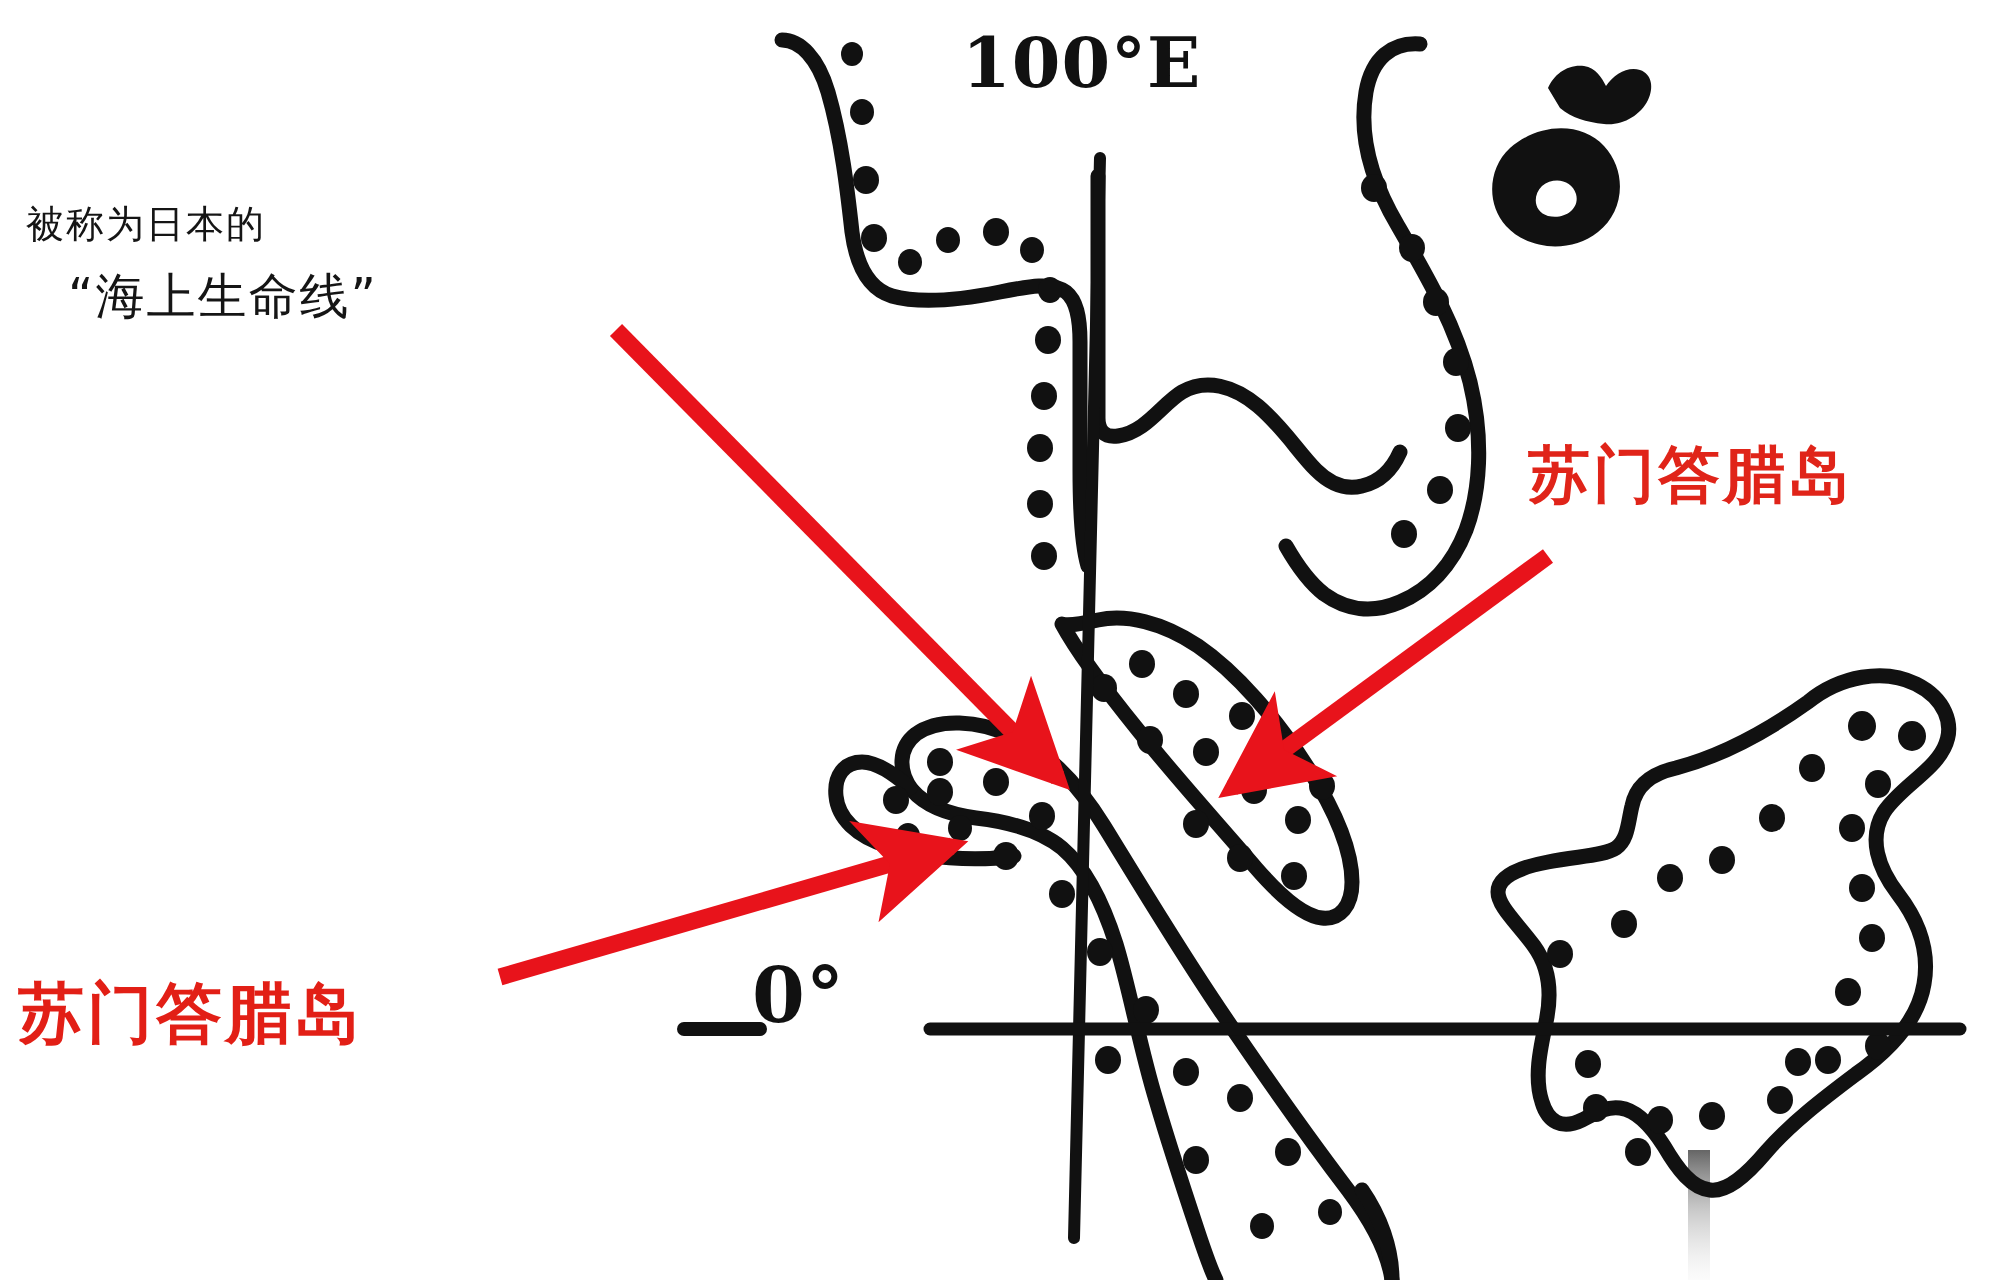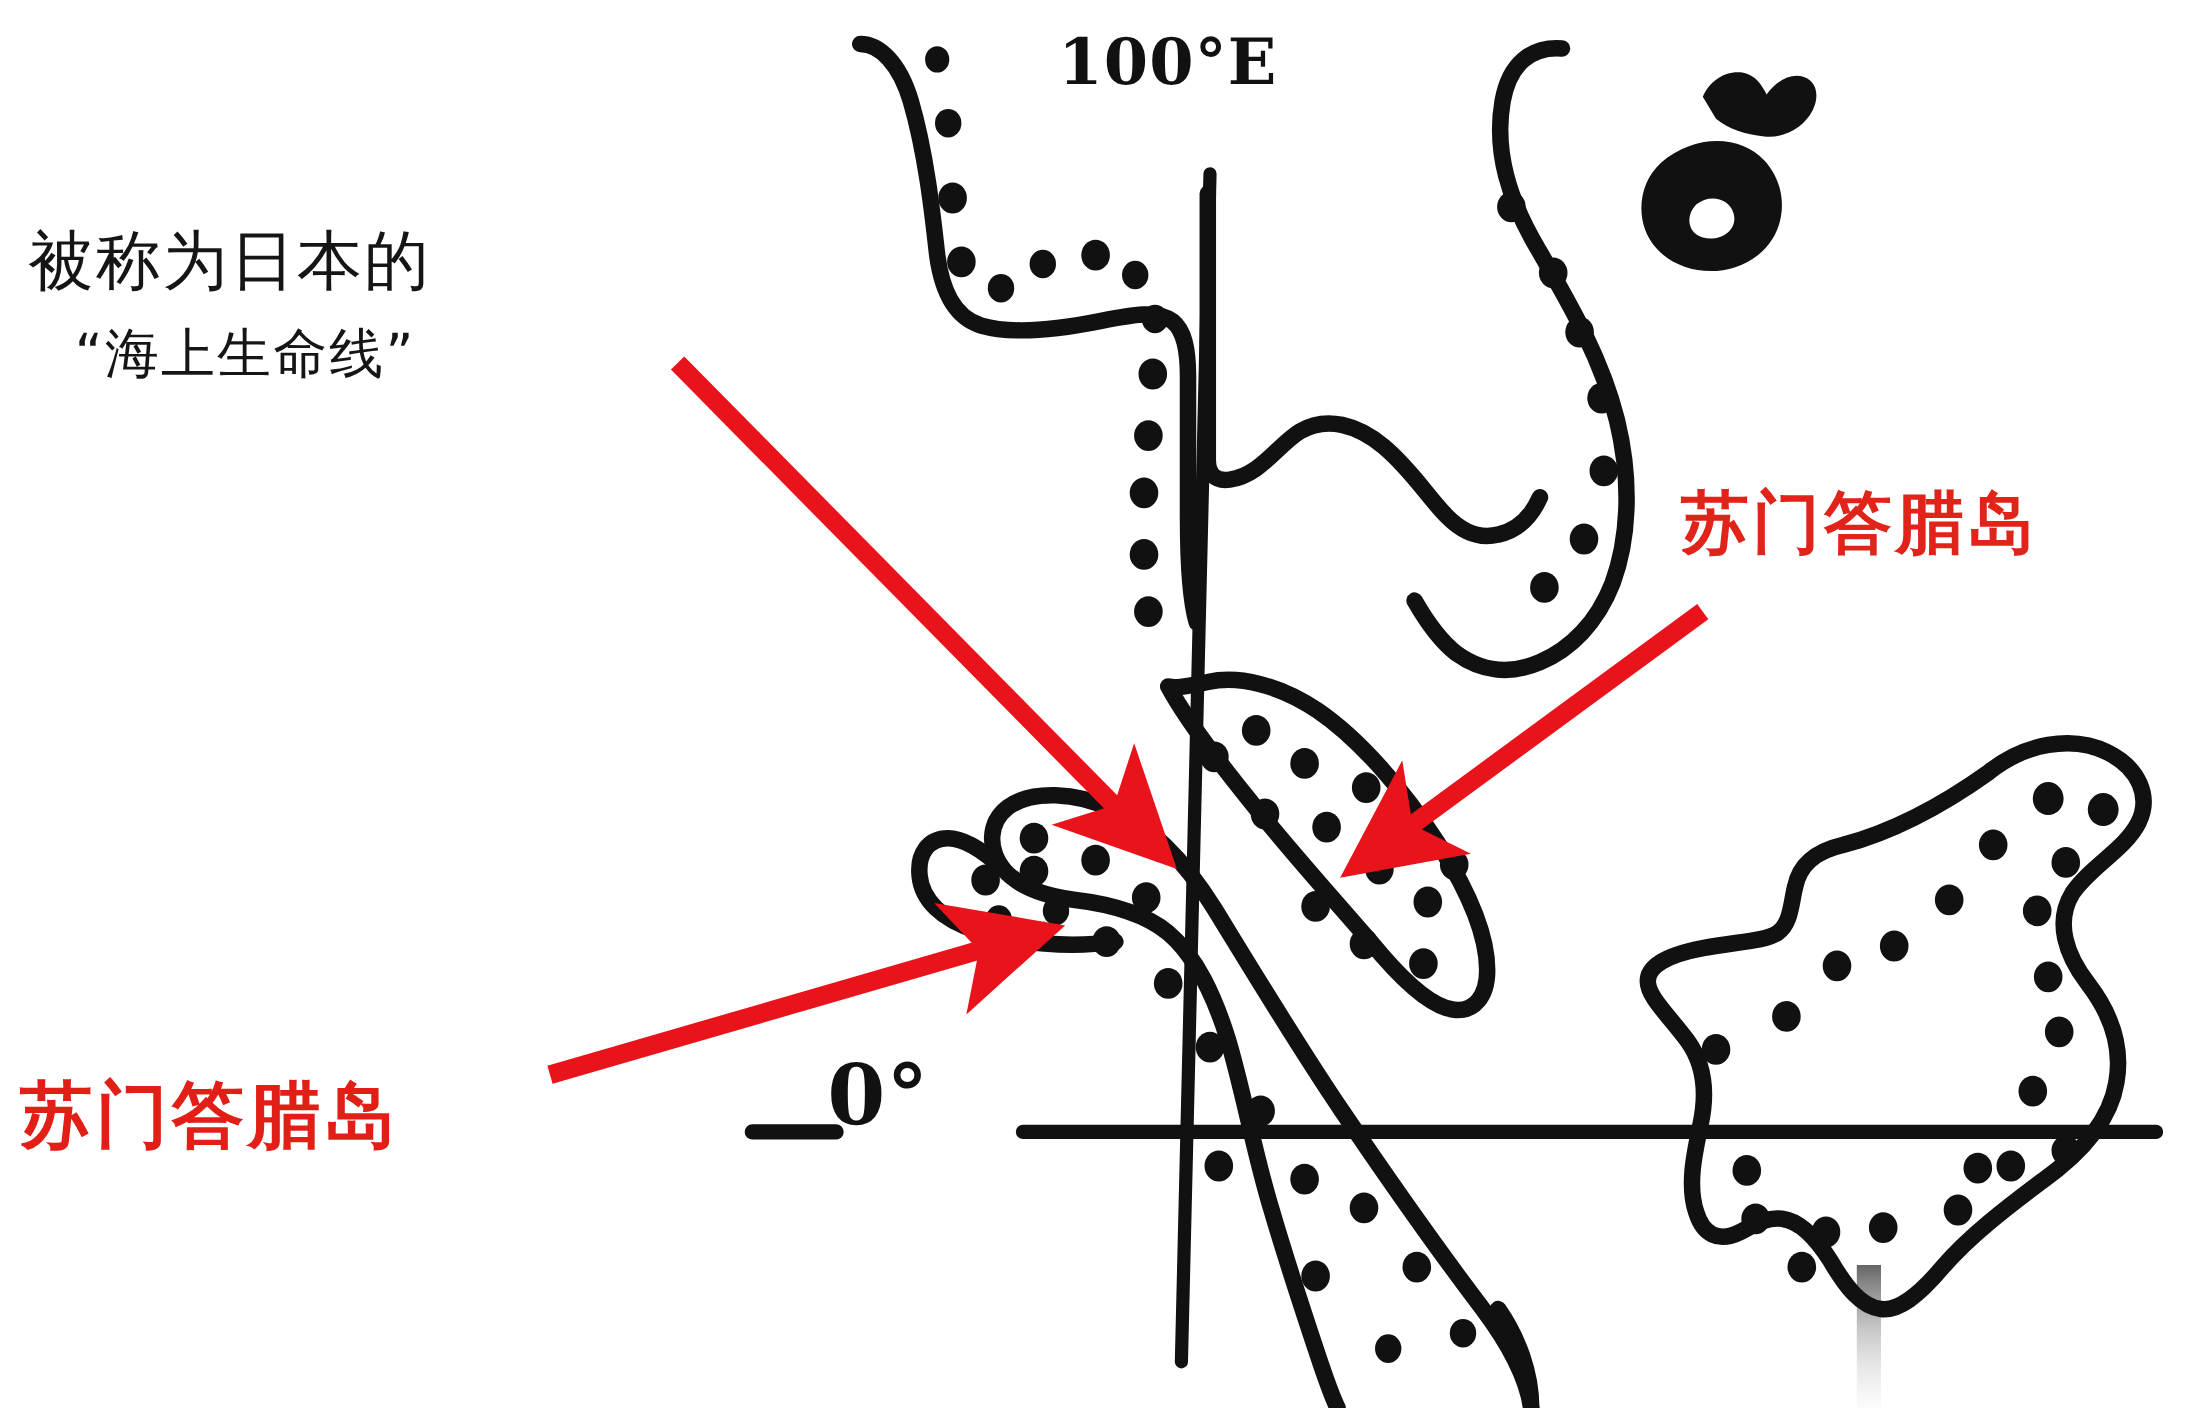--- a/index.html
+++ b/index.html
@@ -38,21 +38,21 @@
     text-align: left;
   }
   #callout-strait .line-title {
     font-size: 63px;
     font-weight: 700;
     color: #d8431c;
     display: block;
     letter-spacing: 2px;
   }
   #callout-strait .line-sub1 {
-    font-size: 59px;
+    font-size: 38px;
     font-weight: 500;
     color: #151515;
     display: block;
     margin-top: 6px;
     letter-spacing: 2px;
   }
   #callout-strait .line-sub2 {
     font-size: 49px;
     font-weight: 500;
     color: #151515;
@@ -76,21 +76,21 @@
     top: 438px;
     font-size: 62px;
     font-weight: 700;
     color: #e02419;
     letter-spacing: 3px;
   }
 
   #label-meridian {
     left: 962px;
     top: 22px;
-    font-size: 58px;
+    font-size: 70px;
     font-weight: 700;
     color: #111111;
     font-family: "DejaVu Serif", "Liberation Serif", serif;
     letter-spacing: 1px;
   }
 
   #label-equator {
     left: 752px;
     top: 951px;
     font-size: 76px;

